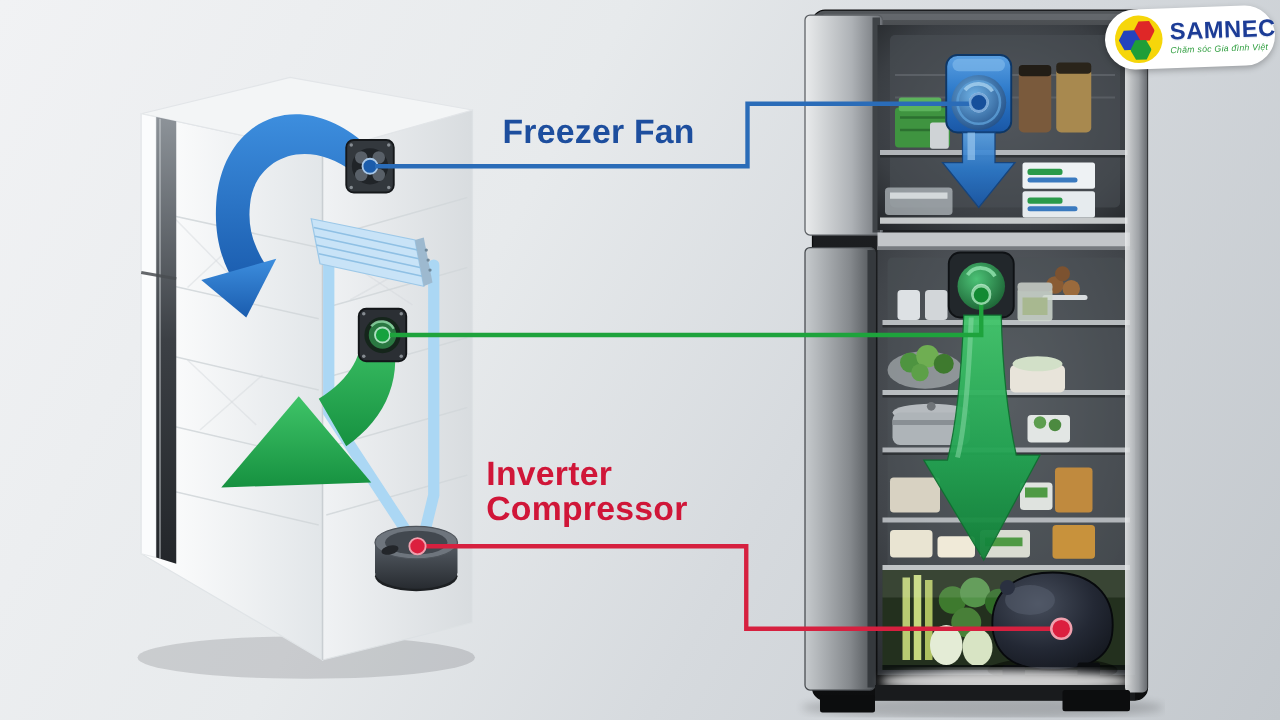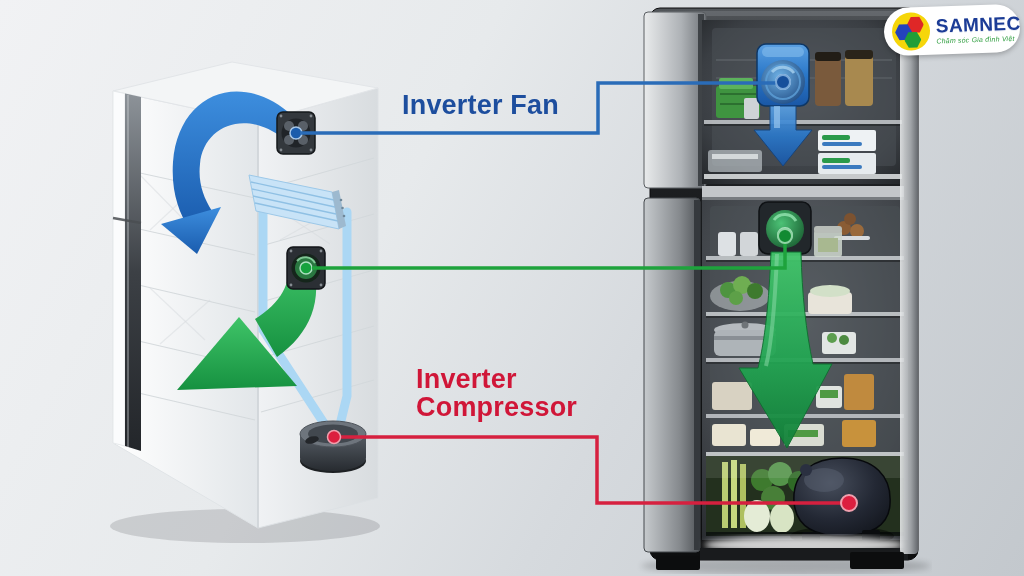--- a/index.html
+++ b/index.html
@@ -4,21 +4,21 @@
 <style>
   html,body{margin:0;padding:0;width:1024px;height:576px;overflow:hidden;
     font-family:"Liberation Sans",sans-serif;}
   #stage{position:absolute;inset:0;width:1024px;height:576px;
     background:linear-gradient(118deg,#f1f2f4 0%,#e7eaec 38%,#d6dade 62%,#c3c8cd 100%);}
   svg{display:block}
   .abs{position:absolute}
   .label{position:absolute;font-weight:bold;font-size:27px;letter-spacing:0.2px;line-height:1.04;}
   #label-freezer{left:402px;top:91px;color:#1d4e9e;}
   #label-fridge{left:400px;top:224px;color:#1f9e3a;}
-  #label-comp{left:416px;top:365px;color:#d01638;width:195px;}
+  #label-comp{left:389px;top:365px;color:#d01638;width:195px;}
   
   #logo{position:absolute;left:884px;top:6px;width:136px;height:48px;background:#ffffff;
     border-radius:25px;box-shadow:0 2px 5px rgba(0,0,0,0.25);display:flex;align-items:center;
     padding:0 8px;box-sizing:border-box;transform:rotate(-2deg);}
   #logo-icon{position:relative;width:38px;height:38px;border-radius:50%;background:#f6d60a;flex:0 0 38px;}
   .hex{position:absolute;width:17px;height:17px;
     clip-path:polygon(25% 4%,75% 4%,100% 50%,75% 96%,25% 96%,0% 50%);}
   .hex-red{left:15px;top:4px;background:#df2727;}
   .hex-blue{left:3px;top:11px;background:#2443bd;}
   .hex-green{left:12px;top:19px;background:#1f9e38;}
@@ -372,21 +372,21 @@
       <polyline points="300,133 598,133 598,83 776,83" stroke="#2a6cb8" stroke-width="3.5"></polyline>
       <polyline points="312,268 785,268 785,241" stroke="#1ea33c" stroke-width="3.5"></polyline>
       <polyline points="334,437 597,437 597,503 842,503" stroke="#d6203f" stroke-width="3.5"></polyline>
       <circle cx="783" cy="82" r="7" fill="#164f9b" stroke="#7aa8d8" stroke-width="2"></circle>
       <circle cx="785" cy="236" r="7" fill="#128a32" stroke="#8fd4a4" stroke-width="2"></circle>
       <circle cx="334" cy="437" r="6.5" fill="#dc1f3f" stroke="#f0a0ae" stroke-width="1.5"></circle>
       <circle cx="849" cy="503" r="8" fill="#dc1f3f" stroke="#f0a0ae" stroke-width="2"></circle>
     </g>
   </svg>
 
-  <div id="label-freezer" class="label">Inverter Fan</div>
+  <div id="label-freezer" class="label">Freezer Fan</div>
   <div id="label-comp" class="label">Inverter Compressor</div>
 
   <div id="logo">
     <div id="logo-icon">
       <div class="hex hex-red"></div>
       <div class="hex hex-blue"></div>
       <div class="hex hex-green"></div>
     </div>
     <div id="logo-text">
       <span id="logo-brand">SAMNEC</span>

